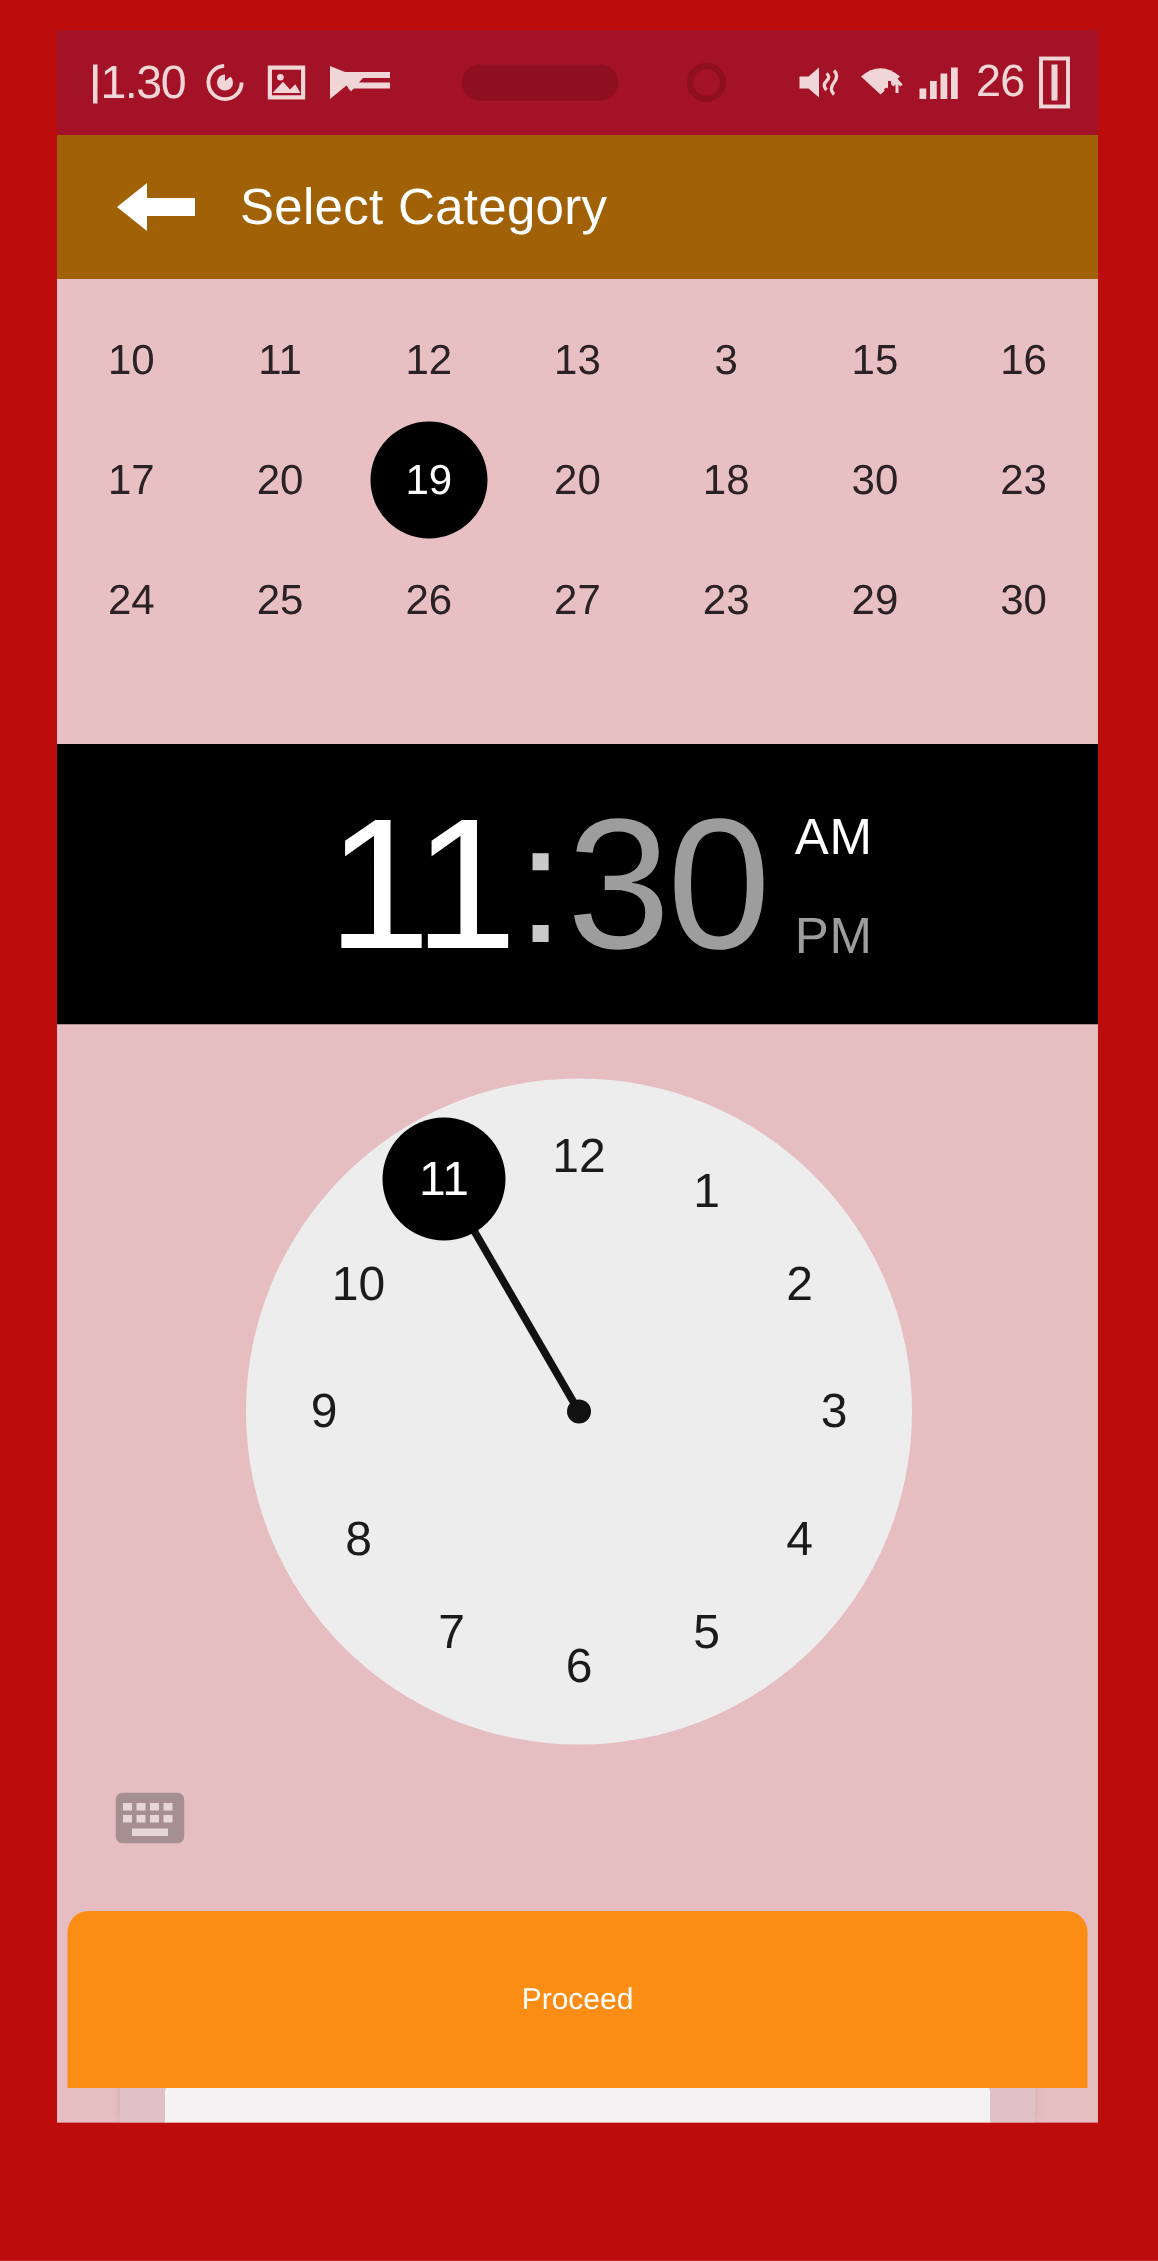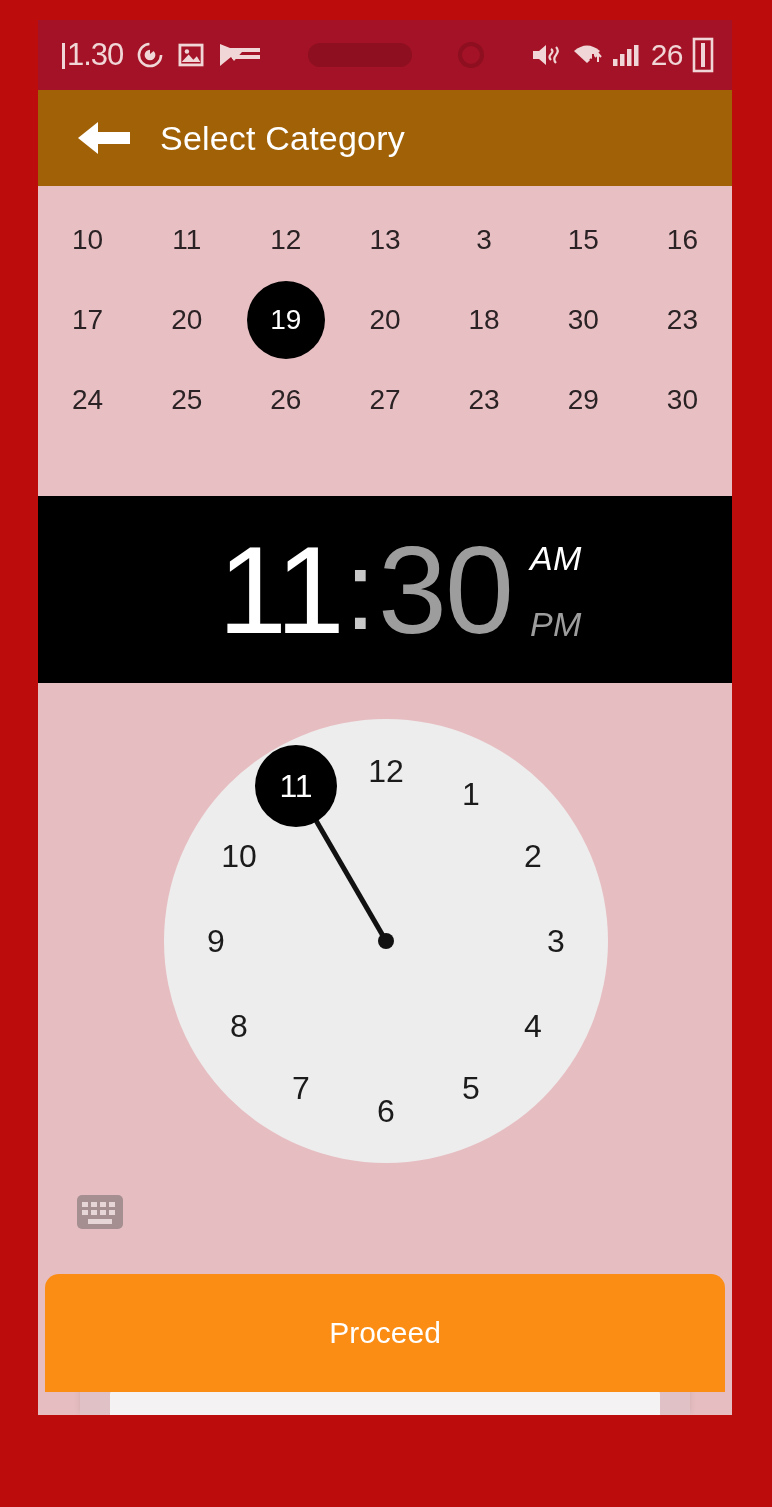--- a/index.html
+++ b/index.html
@@ -193,21 +193,20 @@
     top: -4px;
   }
   .ampm {
     display: flex;
     flex-direction: column;
     justify-content: center;
     margin-left: 18px;
     gap: 27px;
     position: relative;
     top: 2px;
-    font-style: italic;
   }
   .ampm div {
     font-size: 34px;
     font-weight: 500;
     letter-spacing: 0.5px;
   }
   .ampm .sel { color: #ffffff; }
   .ampm .unsel { color: #9d9d9d; }
 
   
@@ -264,21 +263,21 @@
   .proceed-btn {
     position: absolute;
     left: 7px;
     top: 9px;
     width: 680px;
     height: 118px;
     background: #fb8c14;
     border: none;
     border-radius: 14px 14px 0 0;
     color: #ffffff;
-    font-size: 30px;
+    font-size: 20px;
     font-family: "Liberation Sans", sans-serif;
     display: flex;
     align-items: center;
     justify-content: center;
     padding: 0;
     cursor: pointer;
   }
   .under-card {
     position: absolute;
     left: 42px;

